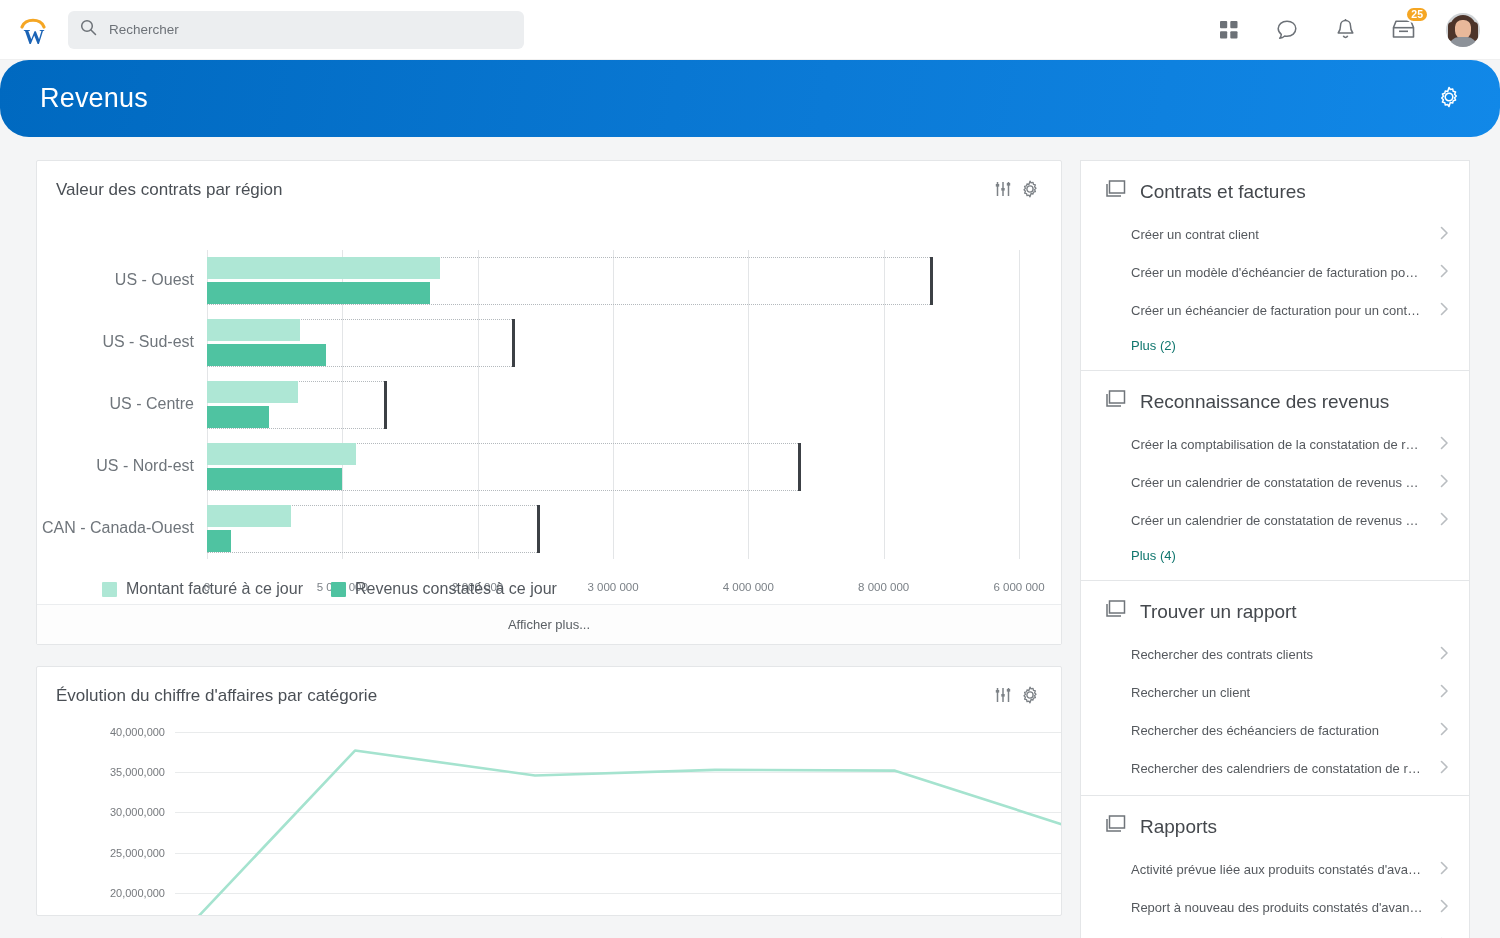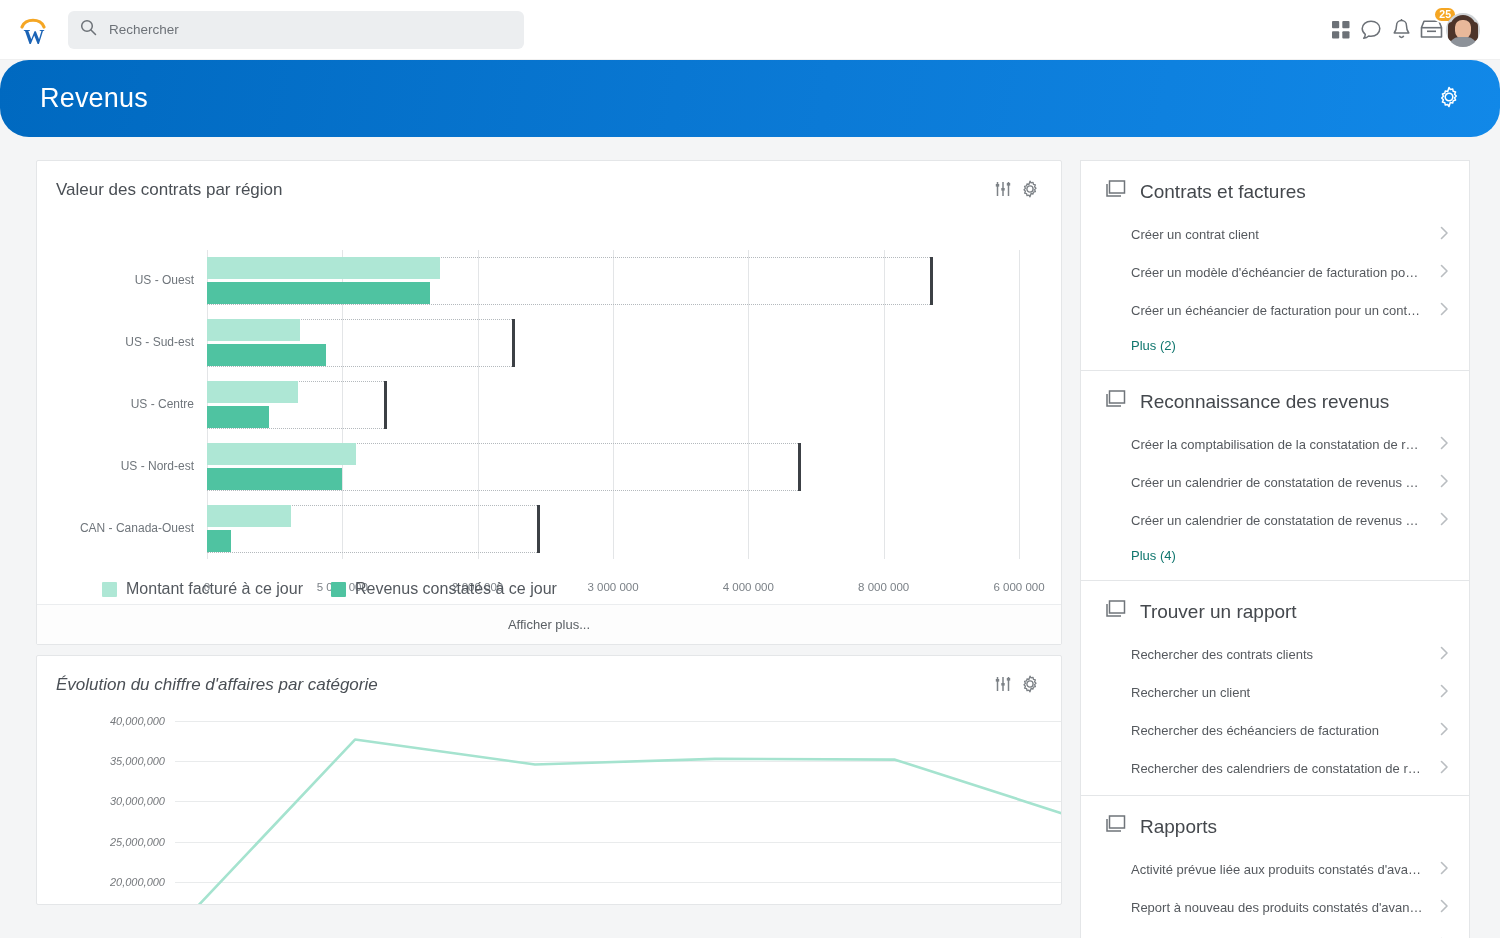--- a/index.html
+++ b/index.html
@@ -28,21 +28,21 @@
   }
   .search-wrap svg { flex: 0 0 auto; }
   .search-input {
     border: none; outline: none; background: transparent;
     margin-left: 12px; font-size: 13.5px;
     color: #5a5f66; width: 100%;
     font-family: "Liberation Sans", sans-serif;
   }
   .search-input::placeholder { color: #6d7278; }
   .top-icons {
-    margin-left: auto; display: flex; align-items: center; 
+    margin-left: auto; display: flex; align-items: center; gap: 28px;
   }
   .top-icon { position: relative; display: flex; align-items: center; justify-content: center;
               width: 30px; height: 30px; cursor: pointer; }
   .badge {
     position: absolute; top: -9px; right: -11px;
     background: #f5a623; color: #fff;
     font-size: 10.5px; font-weight: bold;
     border-radius: 10px; min-width: 21px; height: 17px;
     display: flex; align-items: center; justify-content: center;
     padding: 0 4px; border: 2px solid #fff;
@@ -106,21 +106,21 @@
     position: absolute; top: 0; bottom: 36px; width: 1px;
     background: #e3e5e7;
   }
   .xlabel {
     position: absolute; bottom: 2px;
     font-size: 11.5px; color: #7b8187;
     transform: translateX(-50%); white-space: nowrap;
   }
   .ytick {
     position: absolute; right: 100%; margin-right: 13px;
-    font-size: 12px; color: #6f757b; white-space: nowrap;
+    font-size: 16px; color: #6f757b; white-space: nowrap;
     transform: translateY(-50%);
   }
   .bar-group { position: absolute; left: 0; }
   .dotline {
     position: absolute; left: 0; width: 100%; height: 0;
     border-top: 1px dotted #b4b9bd;
   }
   .bar { position: absolute; left: 0; height: 22px; }
   .bar.light { background: #aee7d5; top: 0; }
   .bar.dark  { background: #4fc3a1; top: 25px; }
@@ -138,21 +138,21 @@
   .showmore {
     border-top: 1px solid #ebedef;
     text-align: center;
     padding: 12px 0;
     font-size: 13px; color: #5b6065;
     cursor: pointer;
     background: #fdfdfd;
   }
 
   
-  .linecard { margin-top: 10px; height: 250px; overflow: hidden; font-style: italic; }
+  .linecard { margin-top: 21px; height: 250px; overflow: hidden; }
   .linechart { position: relative; height: 200px; margin-top: 8px; }
   .lplot { position: absolute; left: 138px; top: 10px; width: 900px; height: 185px; }
   .hgrid { position: absolute; left: 0; width: 100%; height: 1px; background: #e9ebec; }
   .lytick {
     position: absolute; right: 100%; margin-right: 10px;
     font-size: 11px; color: #76797d; white-space: nowrap;
     transform: translateY(-50%);
   }
 
   

